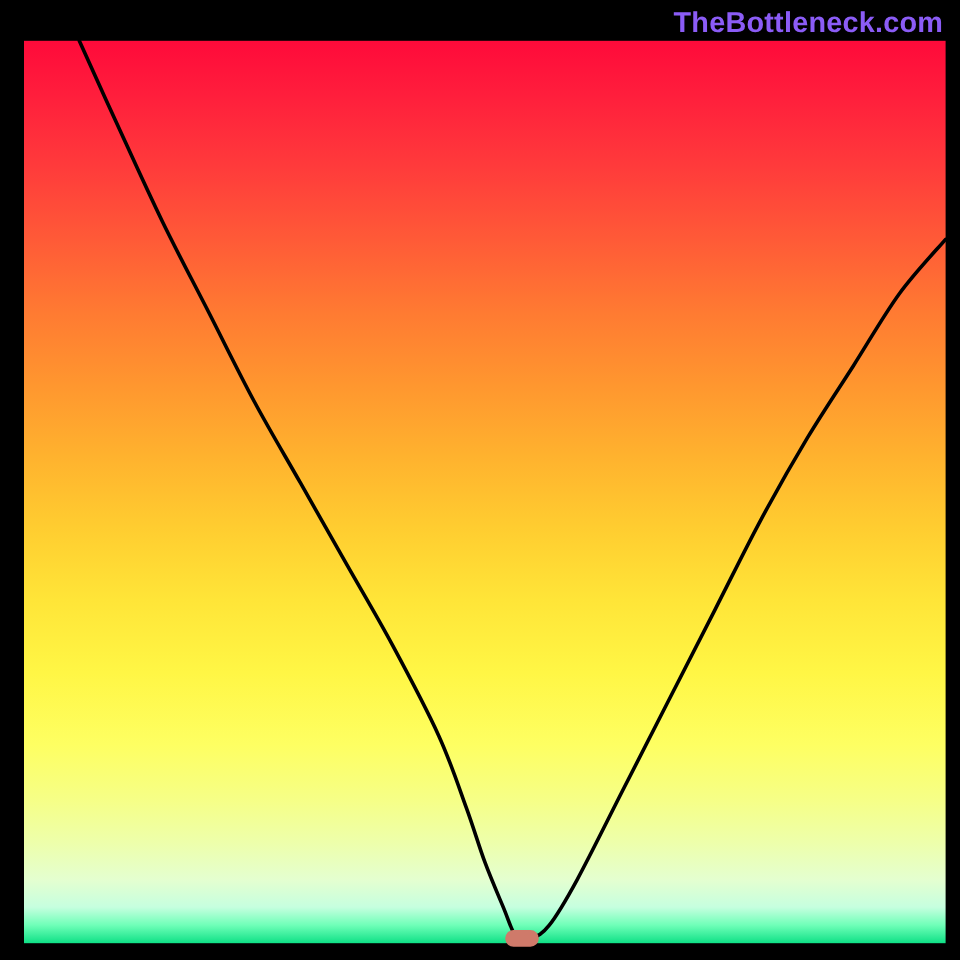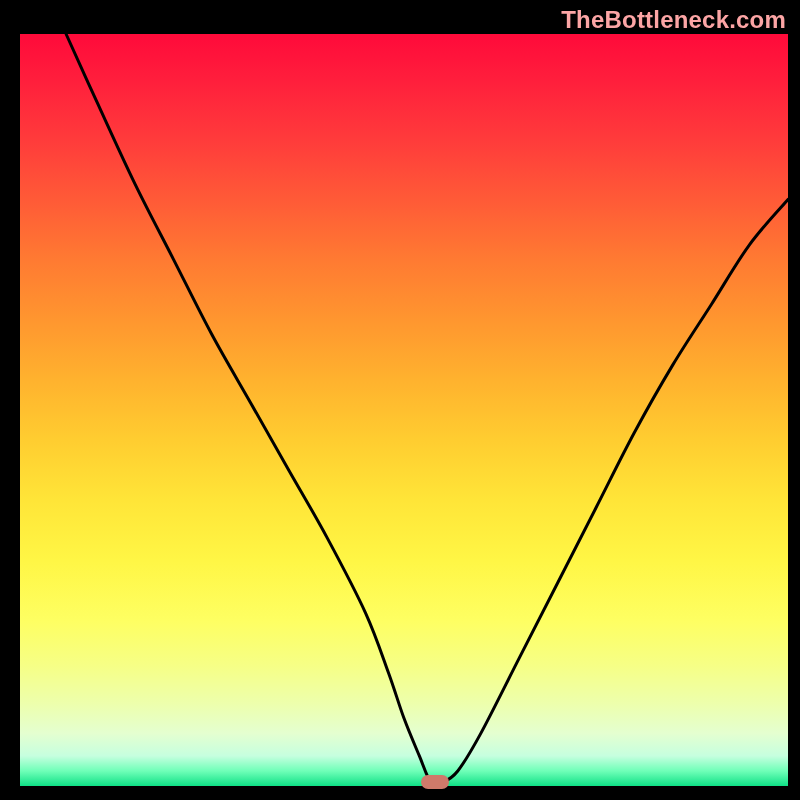--- a/index.html
+++ b/index.html
@@ -64,21 +64,21 @@
       #c6ffdf 96%,
       #6fffb8 98%,
       #0fe086 100%);
   }
   .watermark {
     position: absolute;
     top: 6px;
     right: 14px;
     font-size: 24px;
     font-weight: 600;
-    color: #fca5a5;
+    color: #8b5cf6;
     letter-spacing: 0.2px;
     font-family: Arial, Helvetica, sans-serif;
   }
   svg.curve {
     position: absolute;
     left: 0;
     top: 0;
     width: 100%;
     height: 100%;
     overflow: visible;

